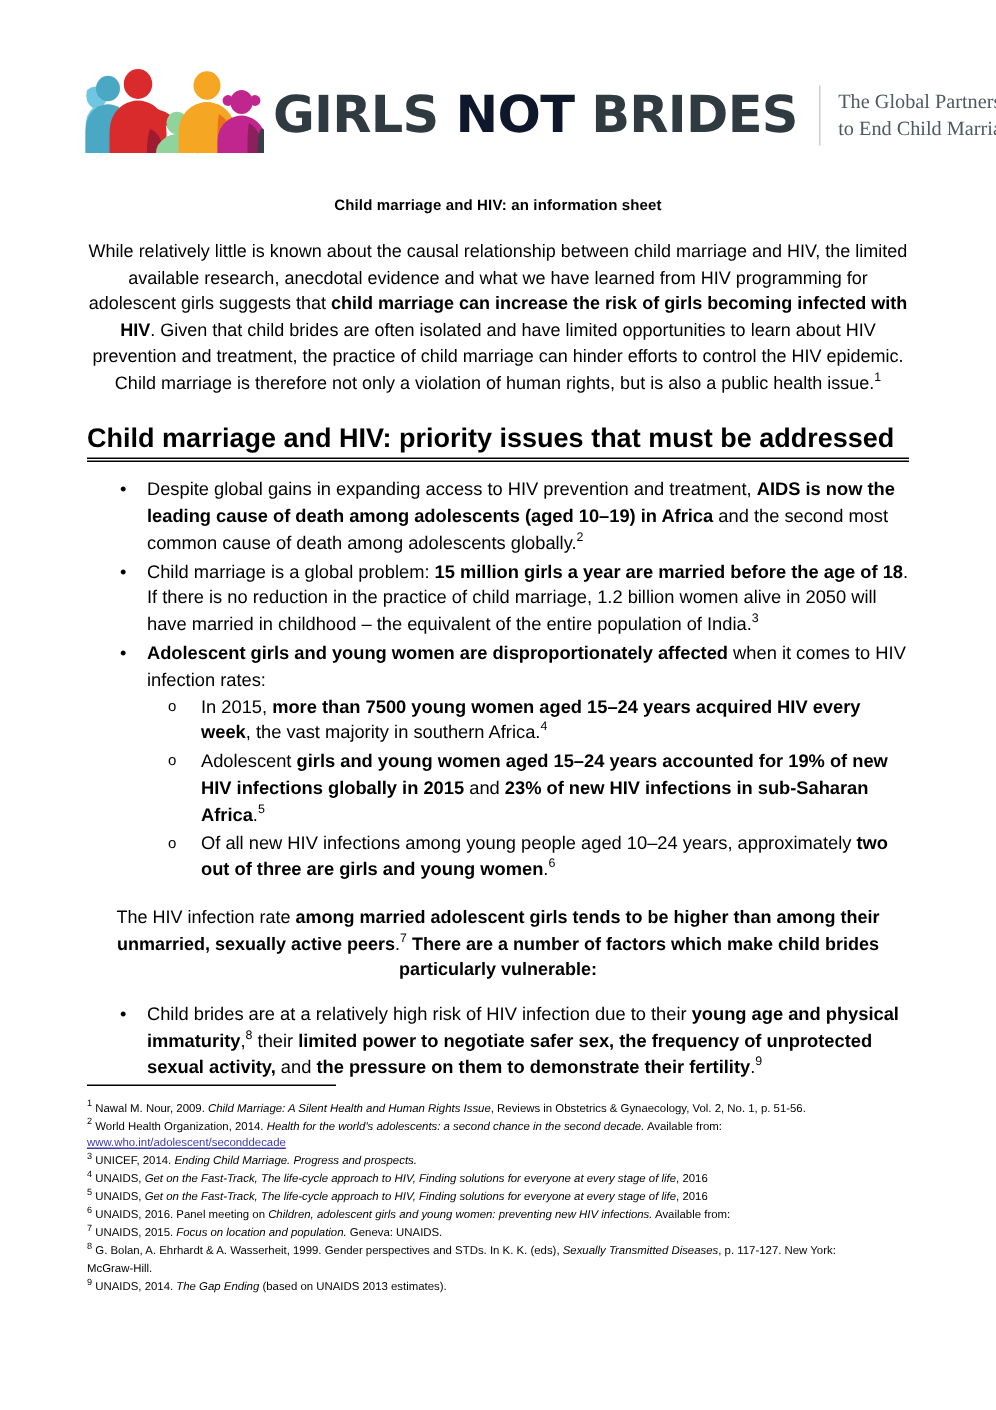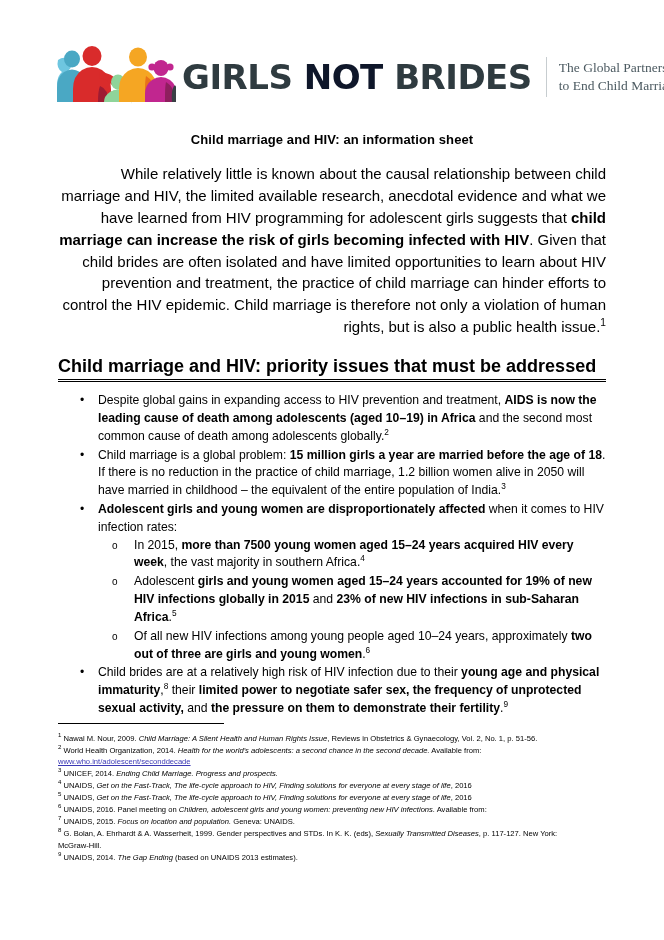--- a/index.html
+++ b/index.html
@@ -66,30 +66,30 @@
     white-space: nowrap;
   }
 
   
   .content {
     padding: 0 58px 0 58px;
   }
 
   .doc-title {
     text-align: center;
-    font-size: 13px;
+    font-size: 10px;
     font-weight: bold;
     margin: 22px 0 16px 0;
     letter-spacing: 0.1px;
   }
 
   .para {
-    font-size: 15px;
-    line-height: 1.46;
-    text-align: right;
+    font-size: 12px;
+    line-height: 1.46;
+    text-align: center;
     margin: 0 0 14px 0;
   }
 
   .section-heading {
     font-size: 18px;
     font-weight: bold;
     padding-bottom: 2px;
     margin: 18px 0 4px 0;
     border-bottom: 3px double #000;
   }
@@ -254,20 +254,21 @@
           <li class="subbullet">
             <span class="marker">o</span>
             <span>Of all new HIV infections among young people aged 10–24 years, approximately <b>two out of three are girls and young women</b>.<sup>6</sup></span>
           </li>
         </ul>
       </li>
 
     </ul>
 
 
+    <p class="para" style="margin-top:14px; margin-bottom:12px;">The HIV infection rate <b>among married adolescent girls tends to be higher than among their unmarried, sexually active peers</b>.<sup>7</sup> <b>There are a number of factors which make child brides particularly vulnerable:</b></p>
 
     <ul class="bullets" style="margin-top:0;">
       <li class="bullet">
         <span class="marker">•</span>
         <span>Child brides are at a relatively high risk of HIV infection due to their <b>young age and physical immaturity</b>,<sup>8</sup> their <b>limited power to negotiate safer sex, the frequency of unprotected sexual activity,</b> and <b>the pressure on them to demonstrate their fertility</b>.<sup>9</sup></span>
       </li>
     </ul>
 
   </div>
 

